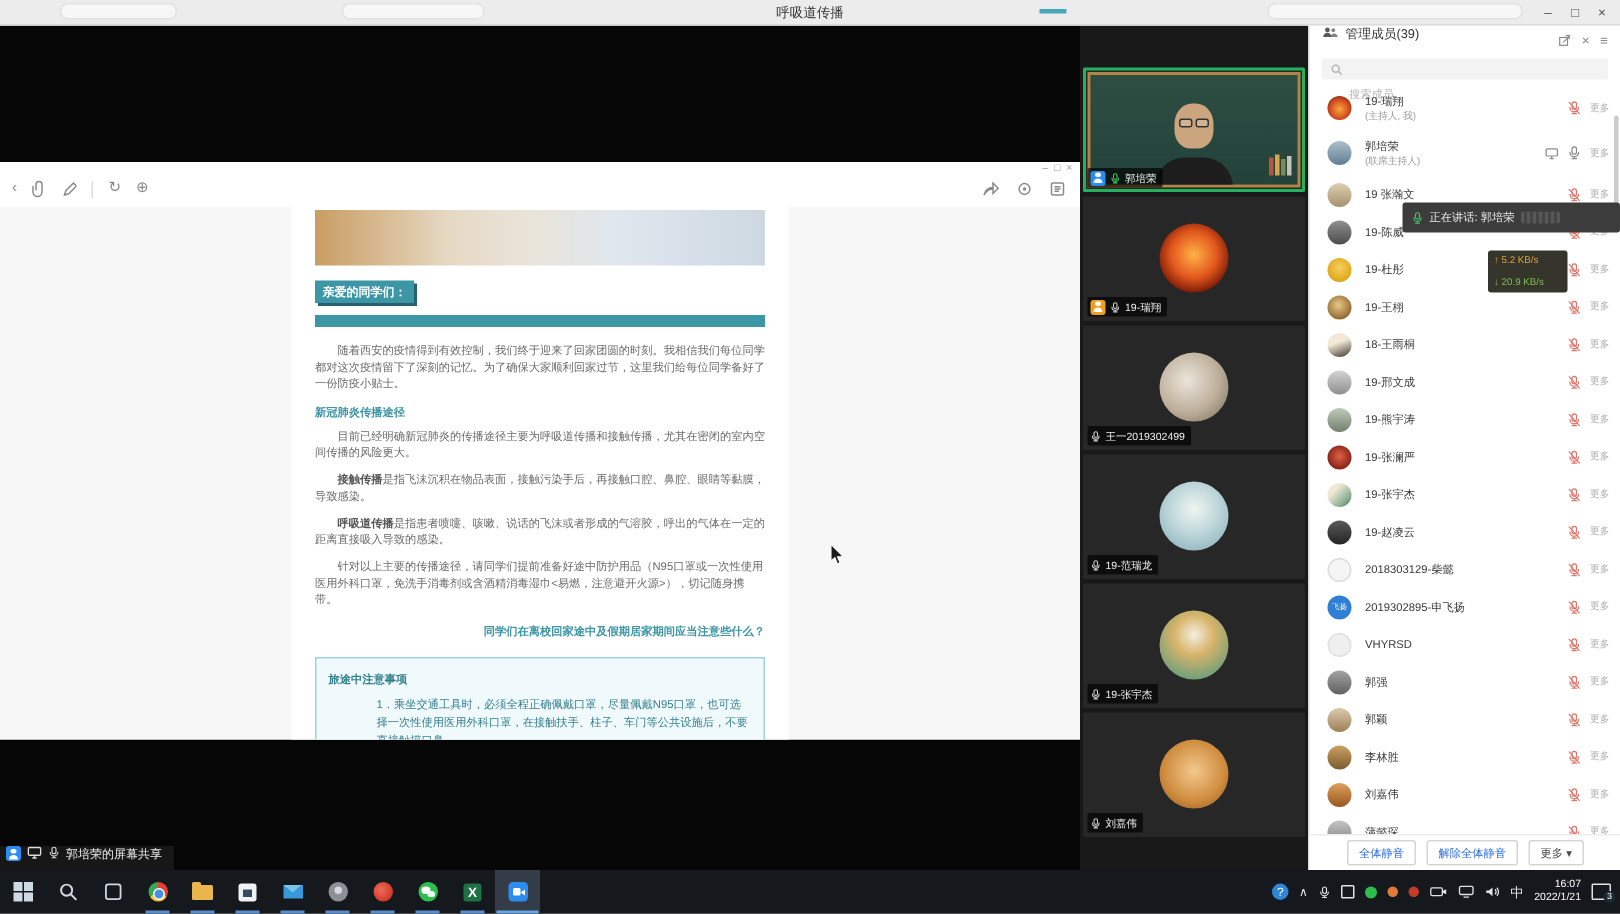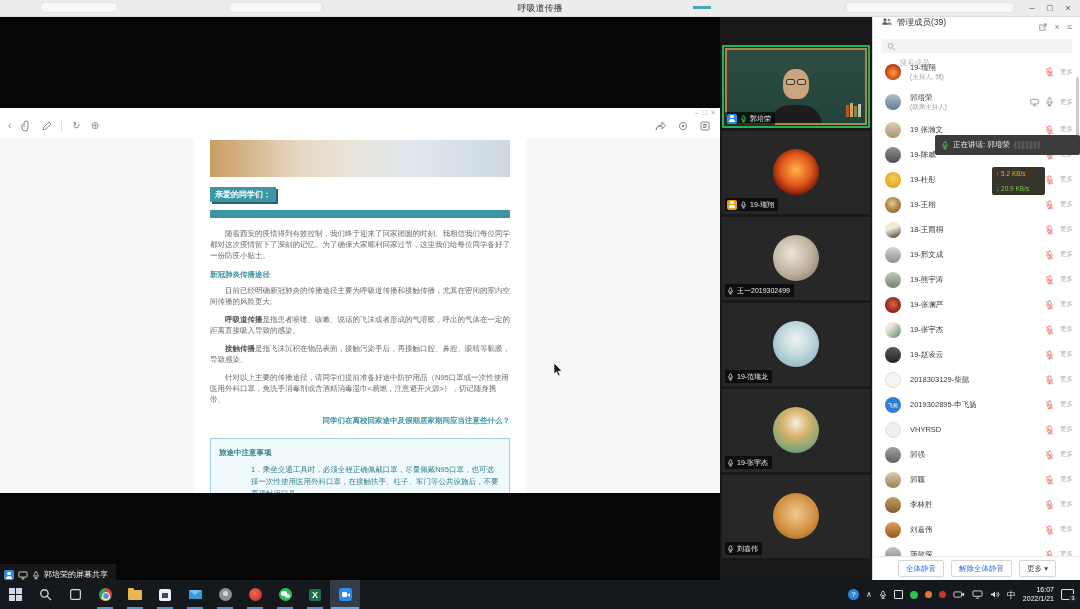--- a/index.html
+++ b/index.html
@@ -40,21 +40,21 @@
   .tbar { height:8px; background:#3d96a5; margin:8px 0 10px; }
   .page p { text-indent:2em; margin-bottom:7px; }
   .h-teal { color:#3d96a5; font-weight:bold; margin:8px 0 5px; }
   .lead { font-weight:bold; color:#555; }
   .q { text-align:right; color:#3d96a5; font-weight:bold; margin:10px 0 12px; }
   .notice { border:1px solid #9fd3dc; background:#f0fafc; padding:8px 8px 6px; color:#35808e; }
   .notice .nt { font-weight:bold; margin-bottom:6px; }
   .notice .ni { line-height:12px;margin-left:32px; }
   .cursor { position:absolute; left:553px; top:346px; z-index:9; }
   .share-label { position:absolute; left:0; bottom:0; height:16px; background:rgba(25,25,25,.92);
-    color:#eee; font-size:8px; display:flex; align-items:flex-end; gap:4px; padding:0 8px 0 4px; z-index:8; }
+    color:#eee; font-size:8px; display:flex; align-items:flex-start; gap:4px; padding:0 8px 0 4px; z-index:8; }
 
   
   .pb { position:relative; width:10px; height:10px; border-radius:2px; display:inline-block; flex:none; }
   .pb.blue { background:#2d8cf0; } .pb.orange { background:#f0a020; }
   .pb::before { content:""; position:absolute; left:3.2px; top:1.6px; width:3.4px; height:3.4px;
     border-radius:50%; background:#fff; }
   .pb::after { content:""; position:absolute; left:1.8px; top:5.6px; width:6.4px; height:3.4px;
     border-radius:3px 3px 0 0; background:#fff; }
 
   
@@ -224,22 +224,22 @@
           </span>
         </div>
         <div class="doc-area">
           <div class="page">
             <div class="photo"></div>
             <span class="badge">亲爱的同学们：</span>
             <div class="tbar"></div>
             <p>随着西安的疫情得到有效控制，我们终于迎来了回家团圆的时刻。我相信我们每位同学都对这次疫情留下了深刻的记忆。为了确保大家顺利回家过节，这里我们给每位同学备好了一份防疫小贴士。</p>
             <div class="h-teal">新冠肺炎传播途径</div>
             <p>目前已经明确新冠肺炎的传播途径主要为呼吸道传播和接触传播，尤其在密闭的室内空间传播的风险更大。</p>
+            <p><span class="lead">接触传播</span><span>是指飞沫沉积在物品表面，接触污染手后，再接触口腔、鼻腔、眼睛等黏膜，导致感染。</span></p>
             <p><span class="lead">呼吸道传播</span><span>是指患者喷嚏、咳嗽、说话的飞沫或者形成的气溶胶，呼出的气体在一定的距离直接吸入导致的感染。</span></p>
-            <p><span class="lead">接触传播</span><span>是指飞沫沉积在物品表面，接触污染手后，再接触口腔、鼻腔、眼睛等黏膜，导致感染。</span></p>
             <p>针对以上主要的传播途径，请同学们提前准备好途中防护用品（N95口罩或一次性使用医用外科口罩，免洗手消毒剂或含酒精消毒湿巾&lt;易燃，注意避开火源&gt;），切记随身携带。</p>
             <div class="q">同学们在离校回家途中及假期居家期间应当注意些什么？</div>
             <div class="notice">
               <div class="nt">旅途中注意事项</div>
               <div class="ni">1．乘坐交通工具时，必须全程正确佩戴口罩，尽量佩戴N95口罩，也可选择一次性使用医用外科口罩，在接触扶手、柱子、车门等公共设施后，不要直接触摸口鼻。</div>
             </div>
           </div>
         </div>
       </div>
       <svg class="cursor" width="10" height="14" viewBox="0 0 10 14">

